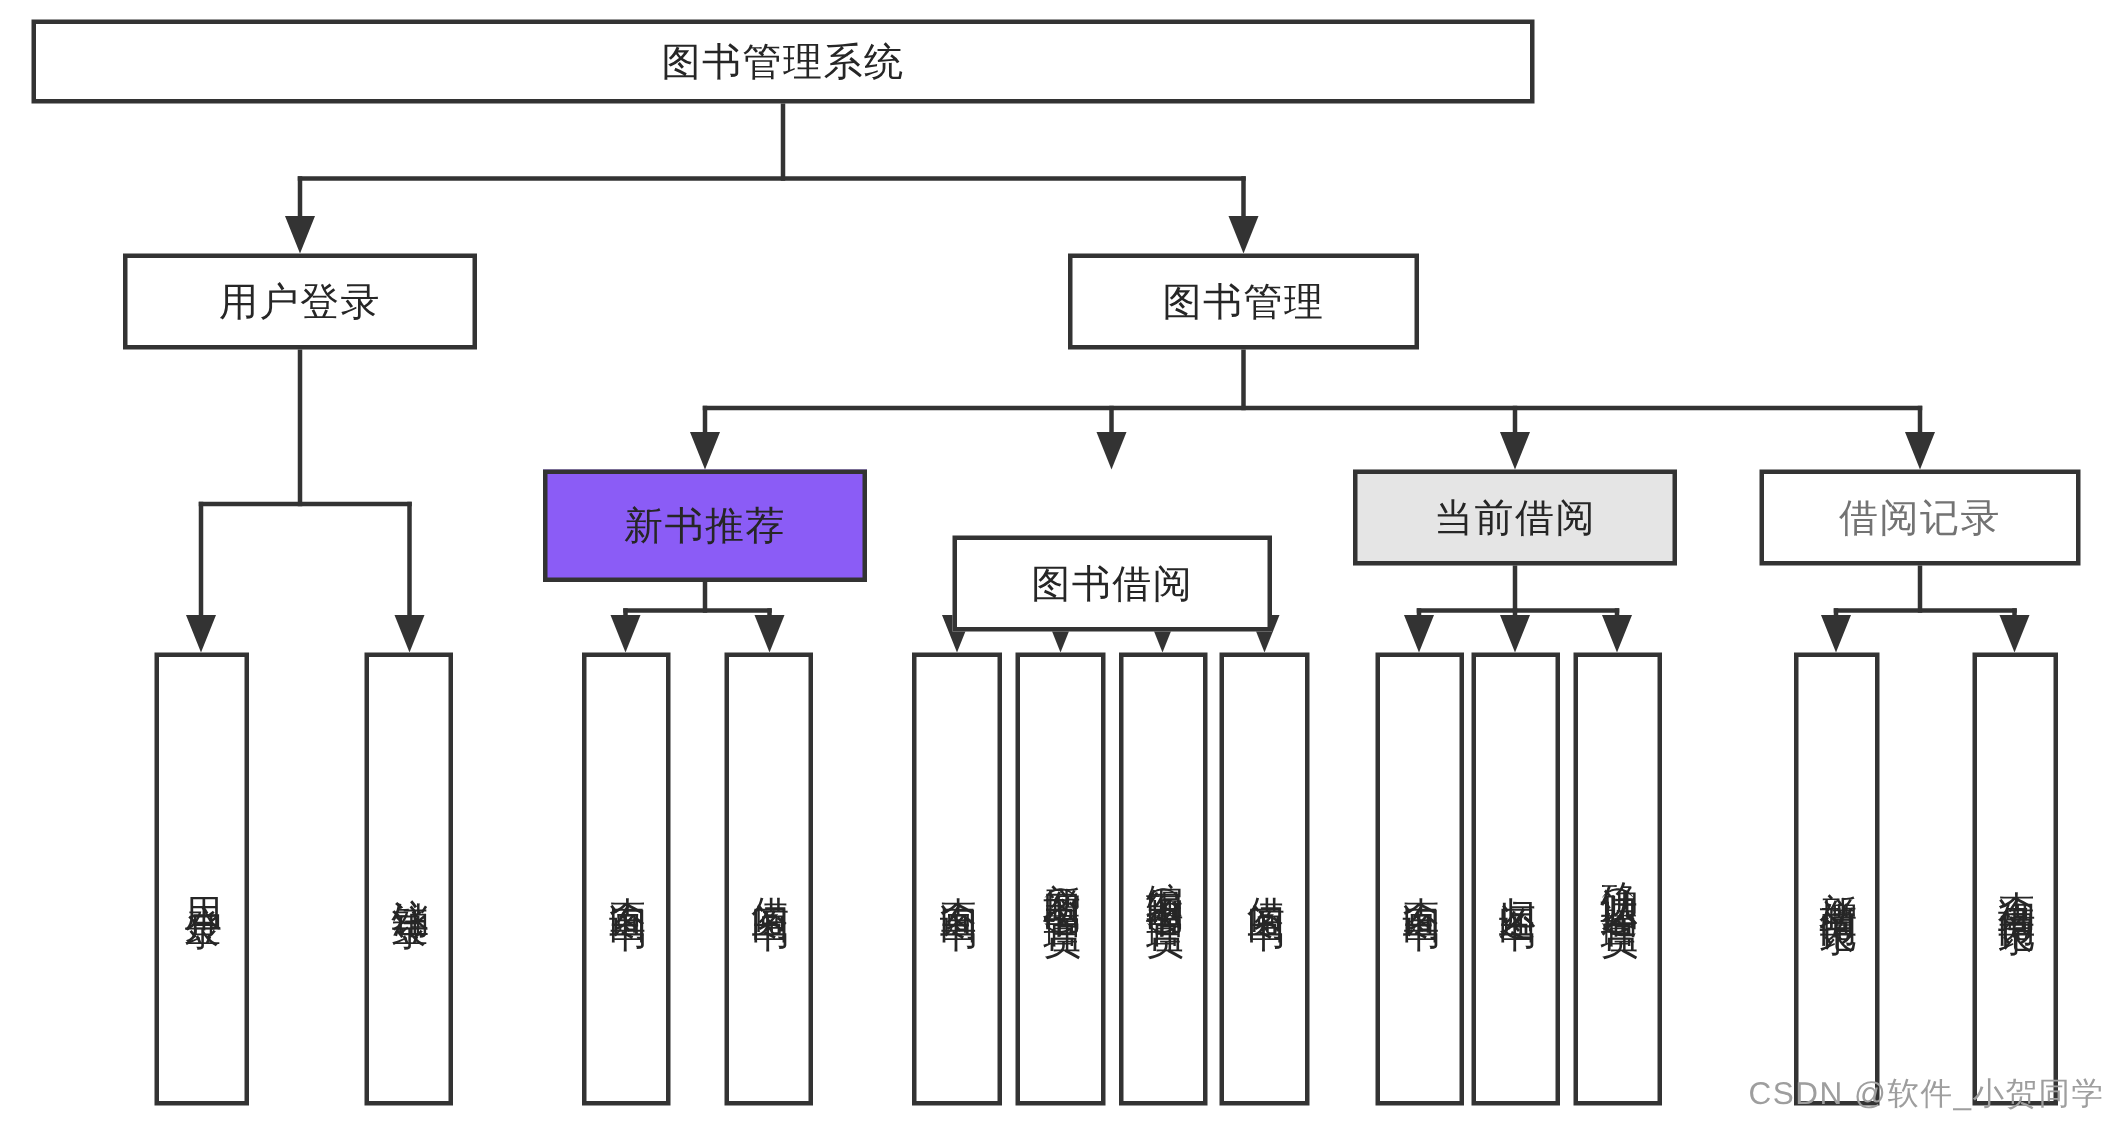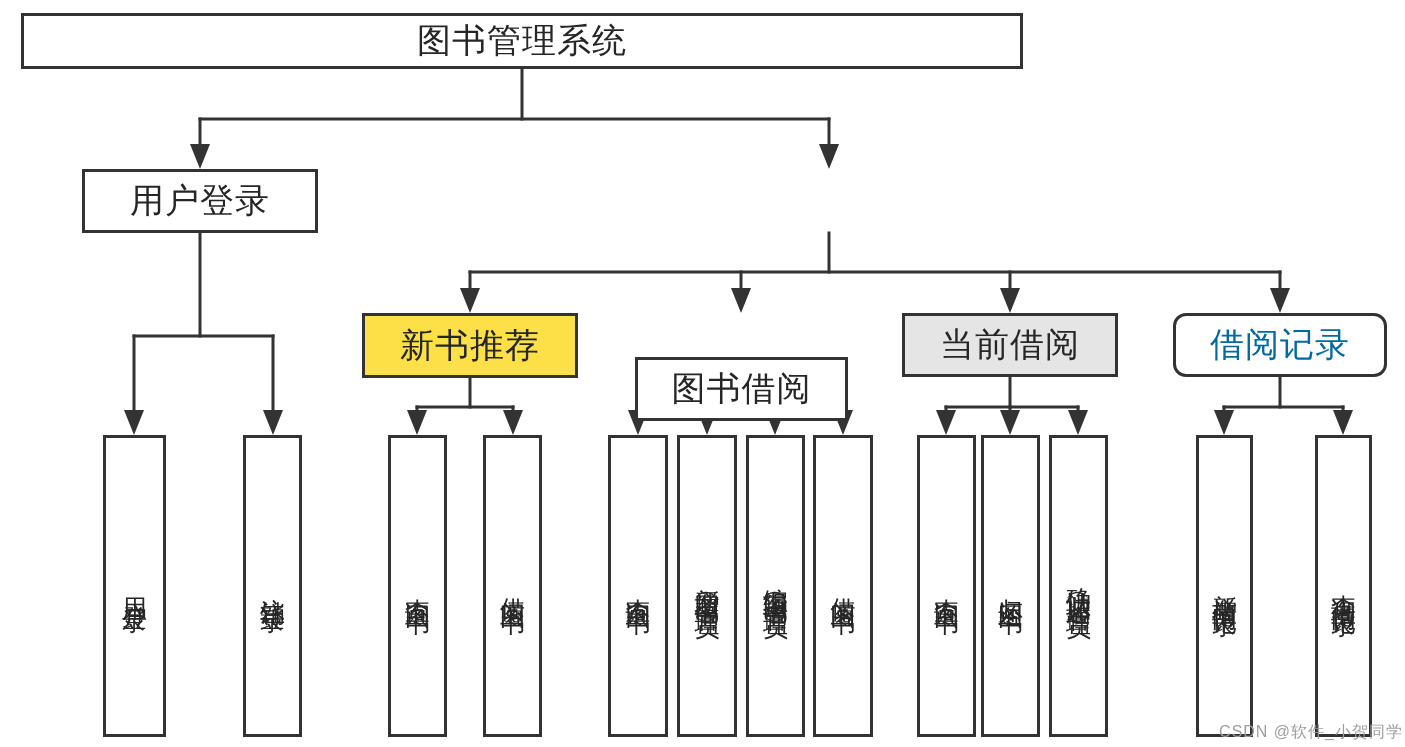--- a/index.html
+++ b/index.html
@@ -25,35 +25,35 @@
     border: 3px solid #333333;
     background: #ffffff;
     display: flex;
     align-items: center;
     justify-content: center;
     color: #262626;
     text-align: center;
     white-space: nowrap;
   }
   .h-node {
-    font-size: 34px;
+    font-size: 26px;
     letter-spacing: 1px;
   }
   .v-node {
     font-size: 25px;
     writing-mode: vertical-rl;
     text-orientation: mixed;
     letter-spacing: 4px;
     line-height: 1;
   }
   #watermark {
     position: absolute;
     right: 2px;
     bottom: 4px;
-    font-size: 16px;
+    font-size: 21px;
     color: #9e9e9e;
     letter-spacing: 1px;
   }
 </style>
 </head>
 <body>
 
 <div id="canvas">
 
   <svg id="connectors" viewBox="0 0 1405 747" xmlns="http://www.w3.org/2000/svg">
@@ -107,25 +107,26 @@
       <line x1="1224" y1="407" x2="1343" y2="407" stroke="#333333" stroke-width="3" stroke-linecap="square"></line>
       <line x1="1224" y1="407" x2="1224" y2="423" stroke="#333333" stroke-width="3" stroke-linecap="square"></line>
       <polygon points="1224,435 1214,410 1234,410" fill="#333333"></polygon>
       <line x1="1343" y1="407" x2="1343" y2="423" stroke="#333333" stroke-width="3" stroke-linecap="square"></line>
       <polygon points="1343,435 1333,410 1353,410" fill="#333333"></polygon>
     </svg>
 
   <div class="node h-node" style="left: 21px; top: 13px; width: 1002px; height: 56px; border-color: rgb(51, 51, 51); color: rgb(38, 38, 38); background: rgb(255, 255, 255);">图书管理系统</div>
 
   <div class="node h-node" style="left: 82px; top: 169px; width: 236px; height: 64px; border-color: rgb(51, 51, 51); color: rgb(38, 38, 38); background: rgb(255, 255, 255);">用户登录</div>
+  <div class="node h-node" style="left: 712px; top: 169px; width: 234px; height: 64px; border-color: rgb(51, 51, 51); color: rgb(38, 38, 38); background: rgb(255, 255, 255);">图书管理</div>
 
-  <div class="node h-node" style="left: 362px; top: 313px; width: 216px; height: 65px; border-color: rgb(51, 51, 51); color: rgb(38, 38, 38); background: #fde047;">新书推荐</div>
+  <div class="node h-node" style="left: 362px; top: 313px; width: 216px; height: 75px; border-color: rgb(51, 51, 51); color: rgb(38, 38, 38); background: #8b5cf6;">新书推荐</div>
   <div class="node h-node" style="left: 635px; top: 313px; width: 213px; height: 64px; border-color: rgb(51, 51, 51); color: rgb(38, 38, 38); background: rgb(255, 255, 255); margin-top: 44px;">图书借阅</div>
   <div class="node h-node" style="left: 902px; top: 313px; width: 216px; height: 64px; border-color: rgb(51, 51, 51); color: rgb(38, 38, 38); background: #e5e5e5;">当前借阅</div>
-  <div class="node h-node" style="left: 1173px; top: 313px; width: 214px; height: 64px; border-color: rgb(51, 51, 51); color: #0369a1; background: rgb(255, 255, 255); border-radius: 13px;">借阅记录</div>
+  <div class="node h-node" style="left: 1173px; top: 313px; width: 214px; height: 64px; border-color: rgb(51, 51, 51); color: #737373; background: rgb(255, 255, 255);">借阅记录</div>
 
   <div class="node v-node" style="left: 103px; top: 435px; width: 63px; height: 302px; border-color: rgb(51, 51, 51); color: rgb(38, 38, 38); background: rgb(255, 255, 255);">用户登录</div>
   <div class="node v-node" style="left: 243px; top: 435px; width: 59px; height: 302px; border-color: rgb(51, 51, 51); color: rgb(38, 38, 38); background: rgb(255, 255, 255);">注销登录</div>
 
   <div class="node v-node" style="left: 388px; top: 435px; width: 59px; height: 302px; border-color: rgb(51, 51, 51); color: rgb(38, 38, 38); background: rgb(255, 255, 255);">查询图书</div>
   <div class="node v-node" style="left: 483px; top: 435px; width: 59px; height: 302px; border-color: rgb(51, 51, 51); color: rgb(38, 38, 38); background: rgb(255, 255, 255);">借阅图书</div>
 
   <div class="node v-node" style="left: 608px; top: 435px; width: 60px; height: 302px; border-color: rgb(51, 51, 51); color: rgb(38, 38, 38); background: rgb(255, 255, 255);">查询图书</div>
   <div class="node v-node" style="left: 677px; top: 435px; width: 60px; height: 302px; border-color: rgb(51, 51, 51); color: rgb(38, 38, 38); background: rgb(255, 255, 255);">新增图书（管理员）</div>
   <div class="node v-node" style="left: 746px; top: 435px; width: 59px; height: 302px; border-color: rgb(51, 51, 51); color: rgb(38, 38, 38); background: rgb(255, 255, 255);">编辑图书（管理员）</div>

